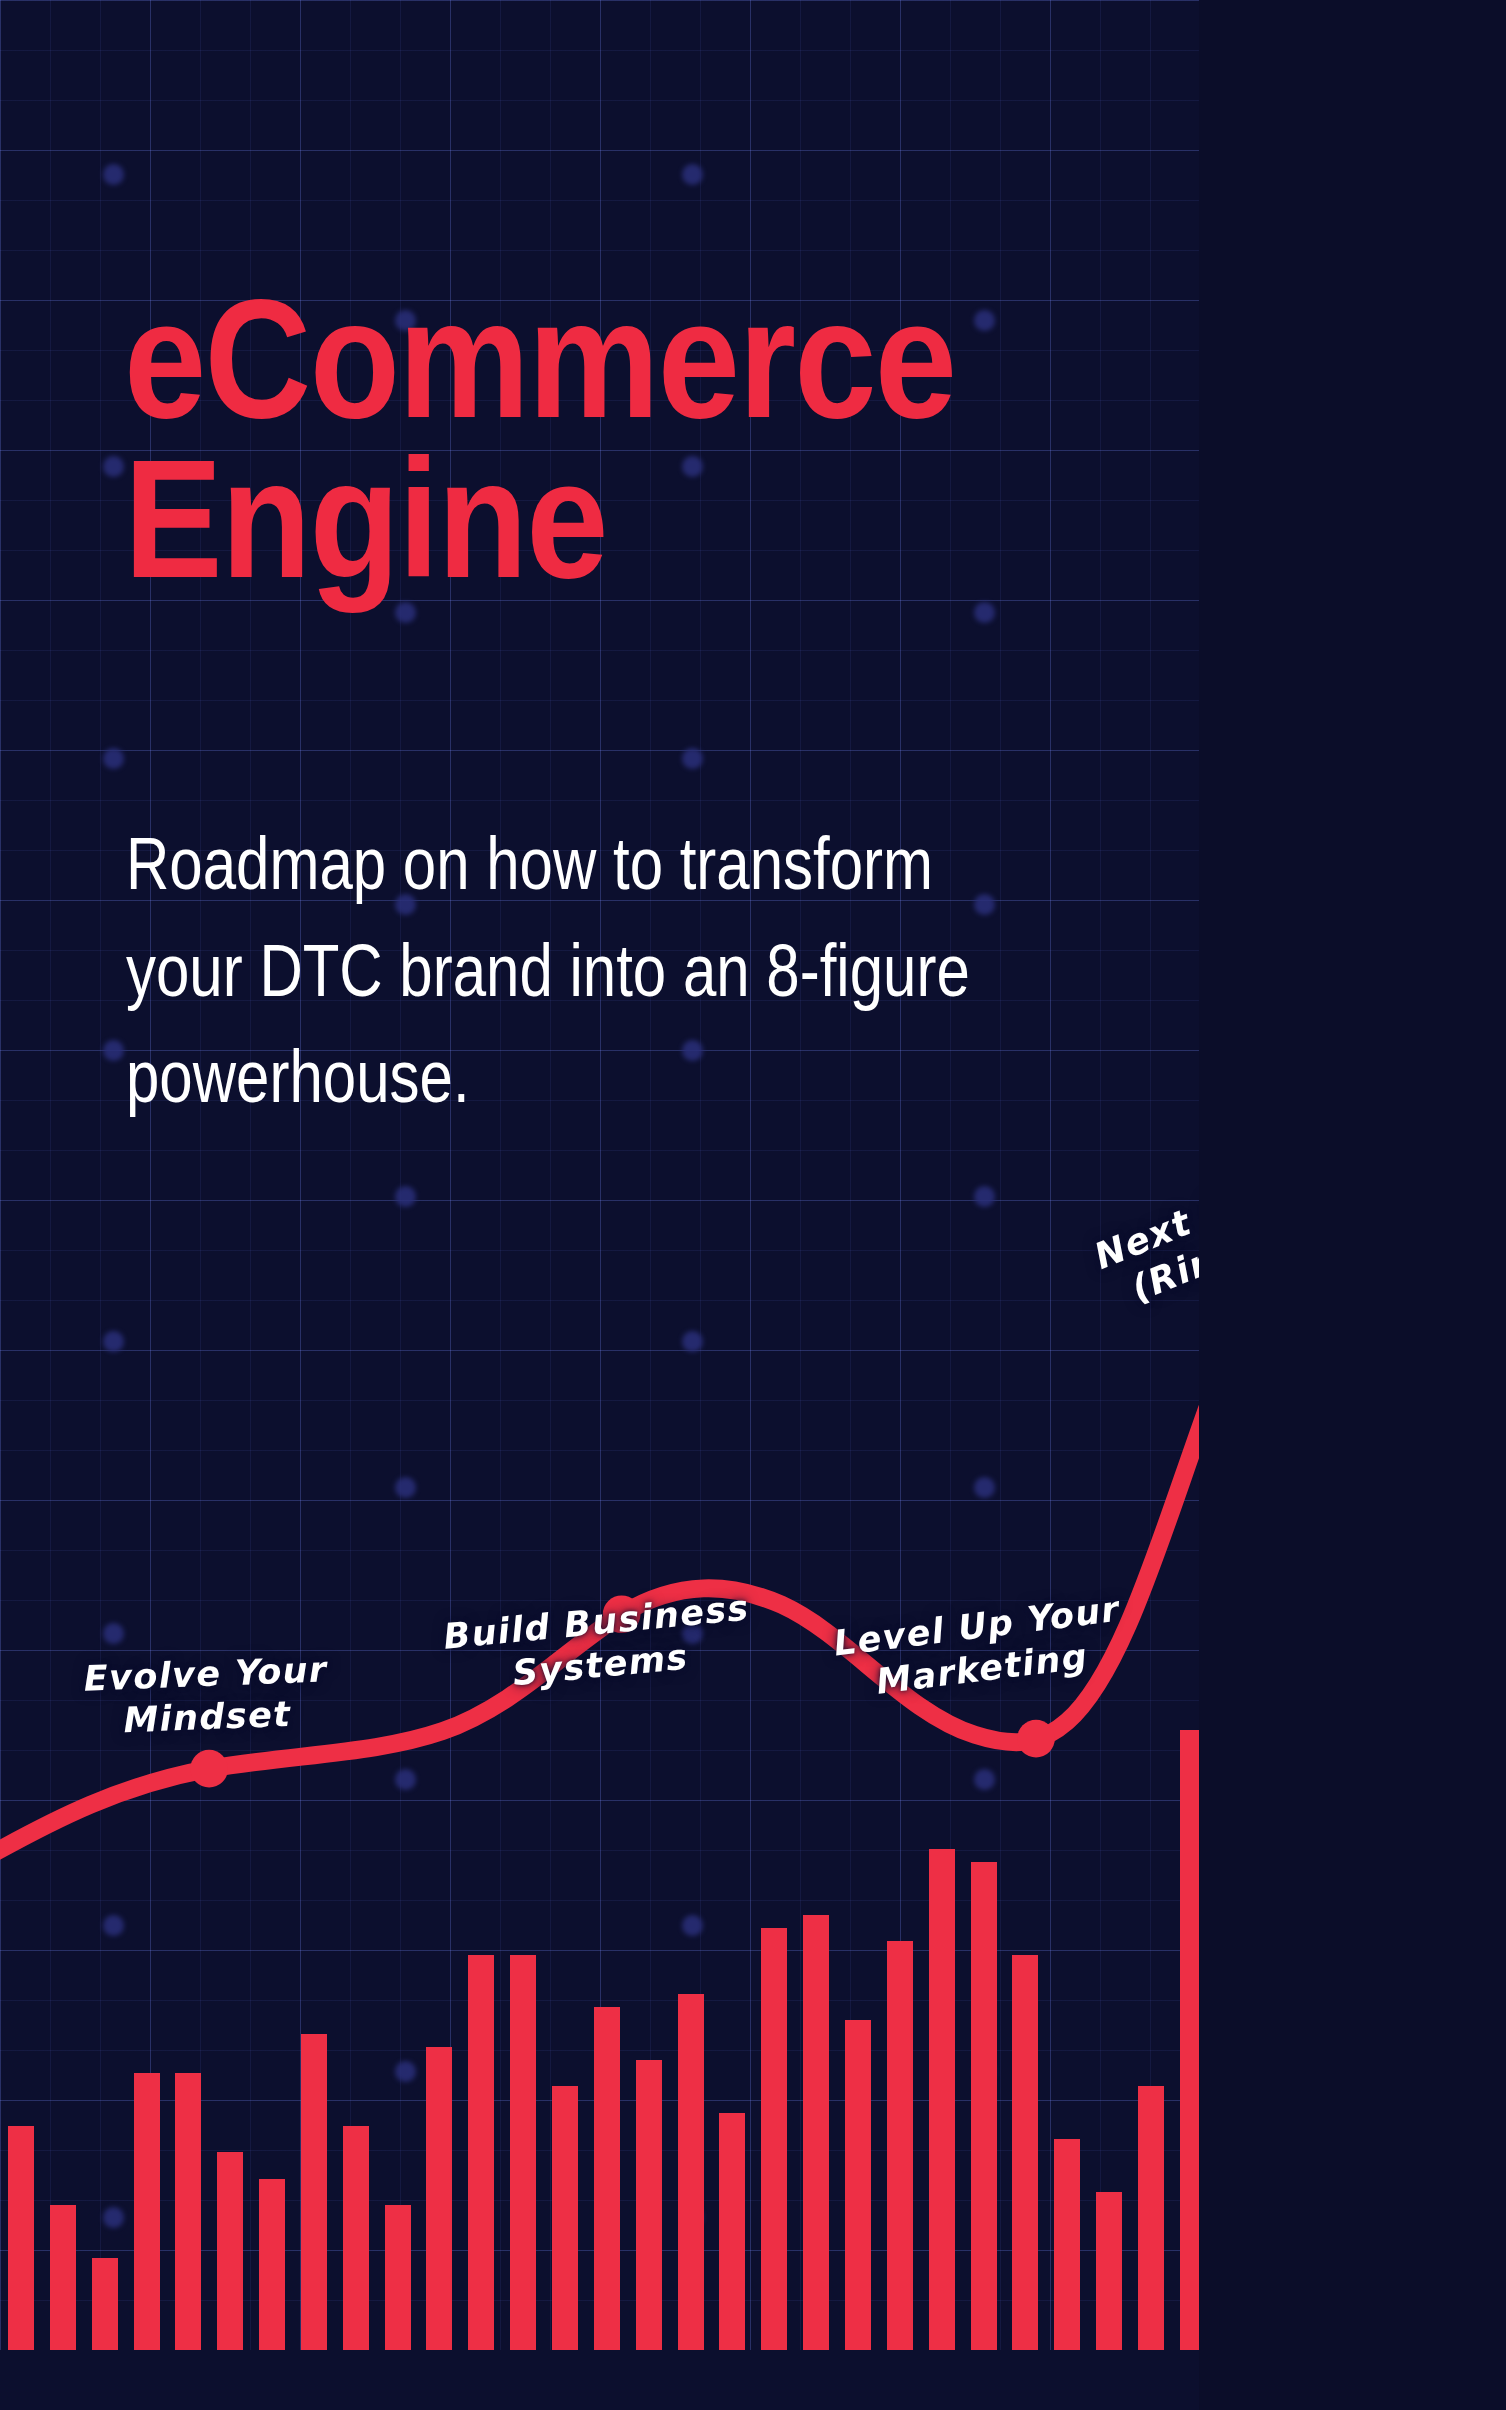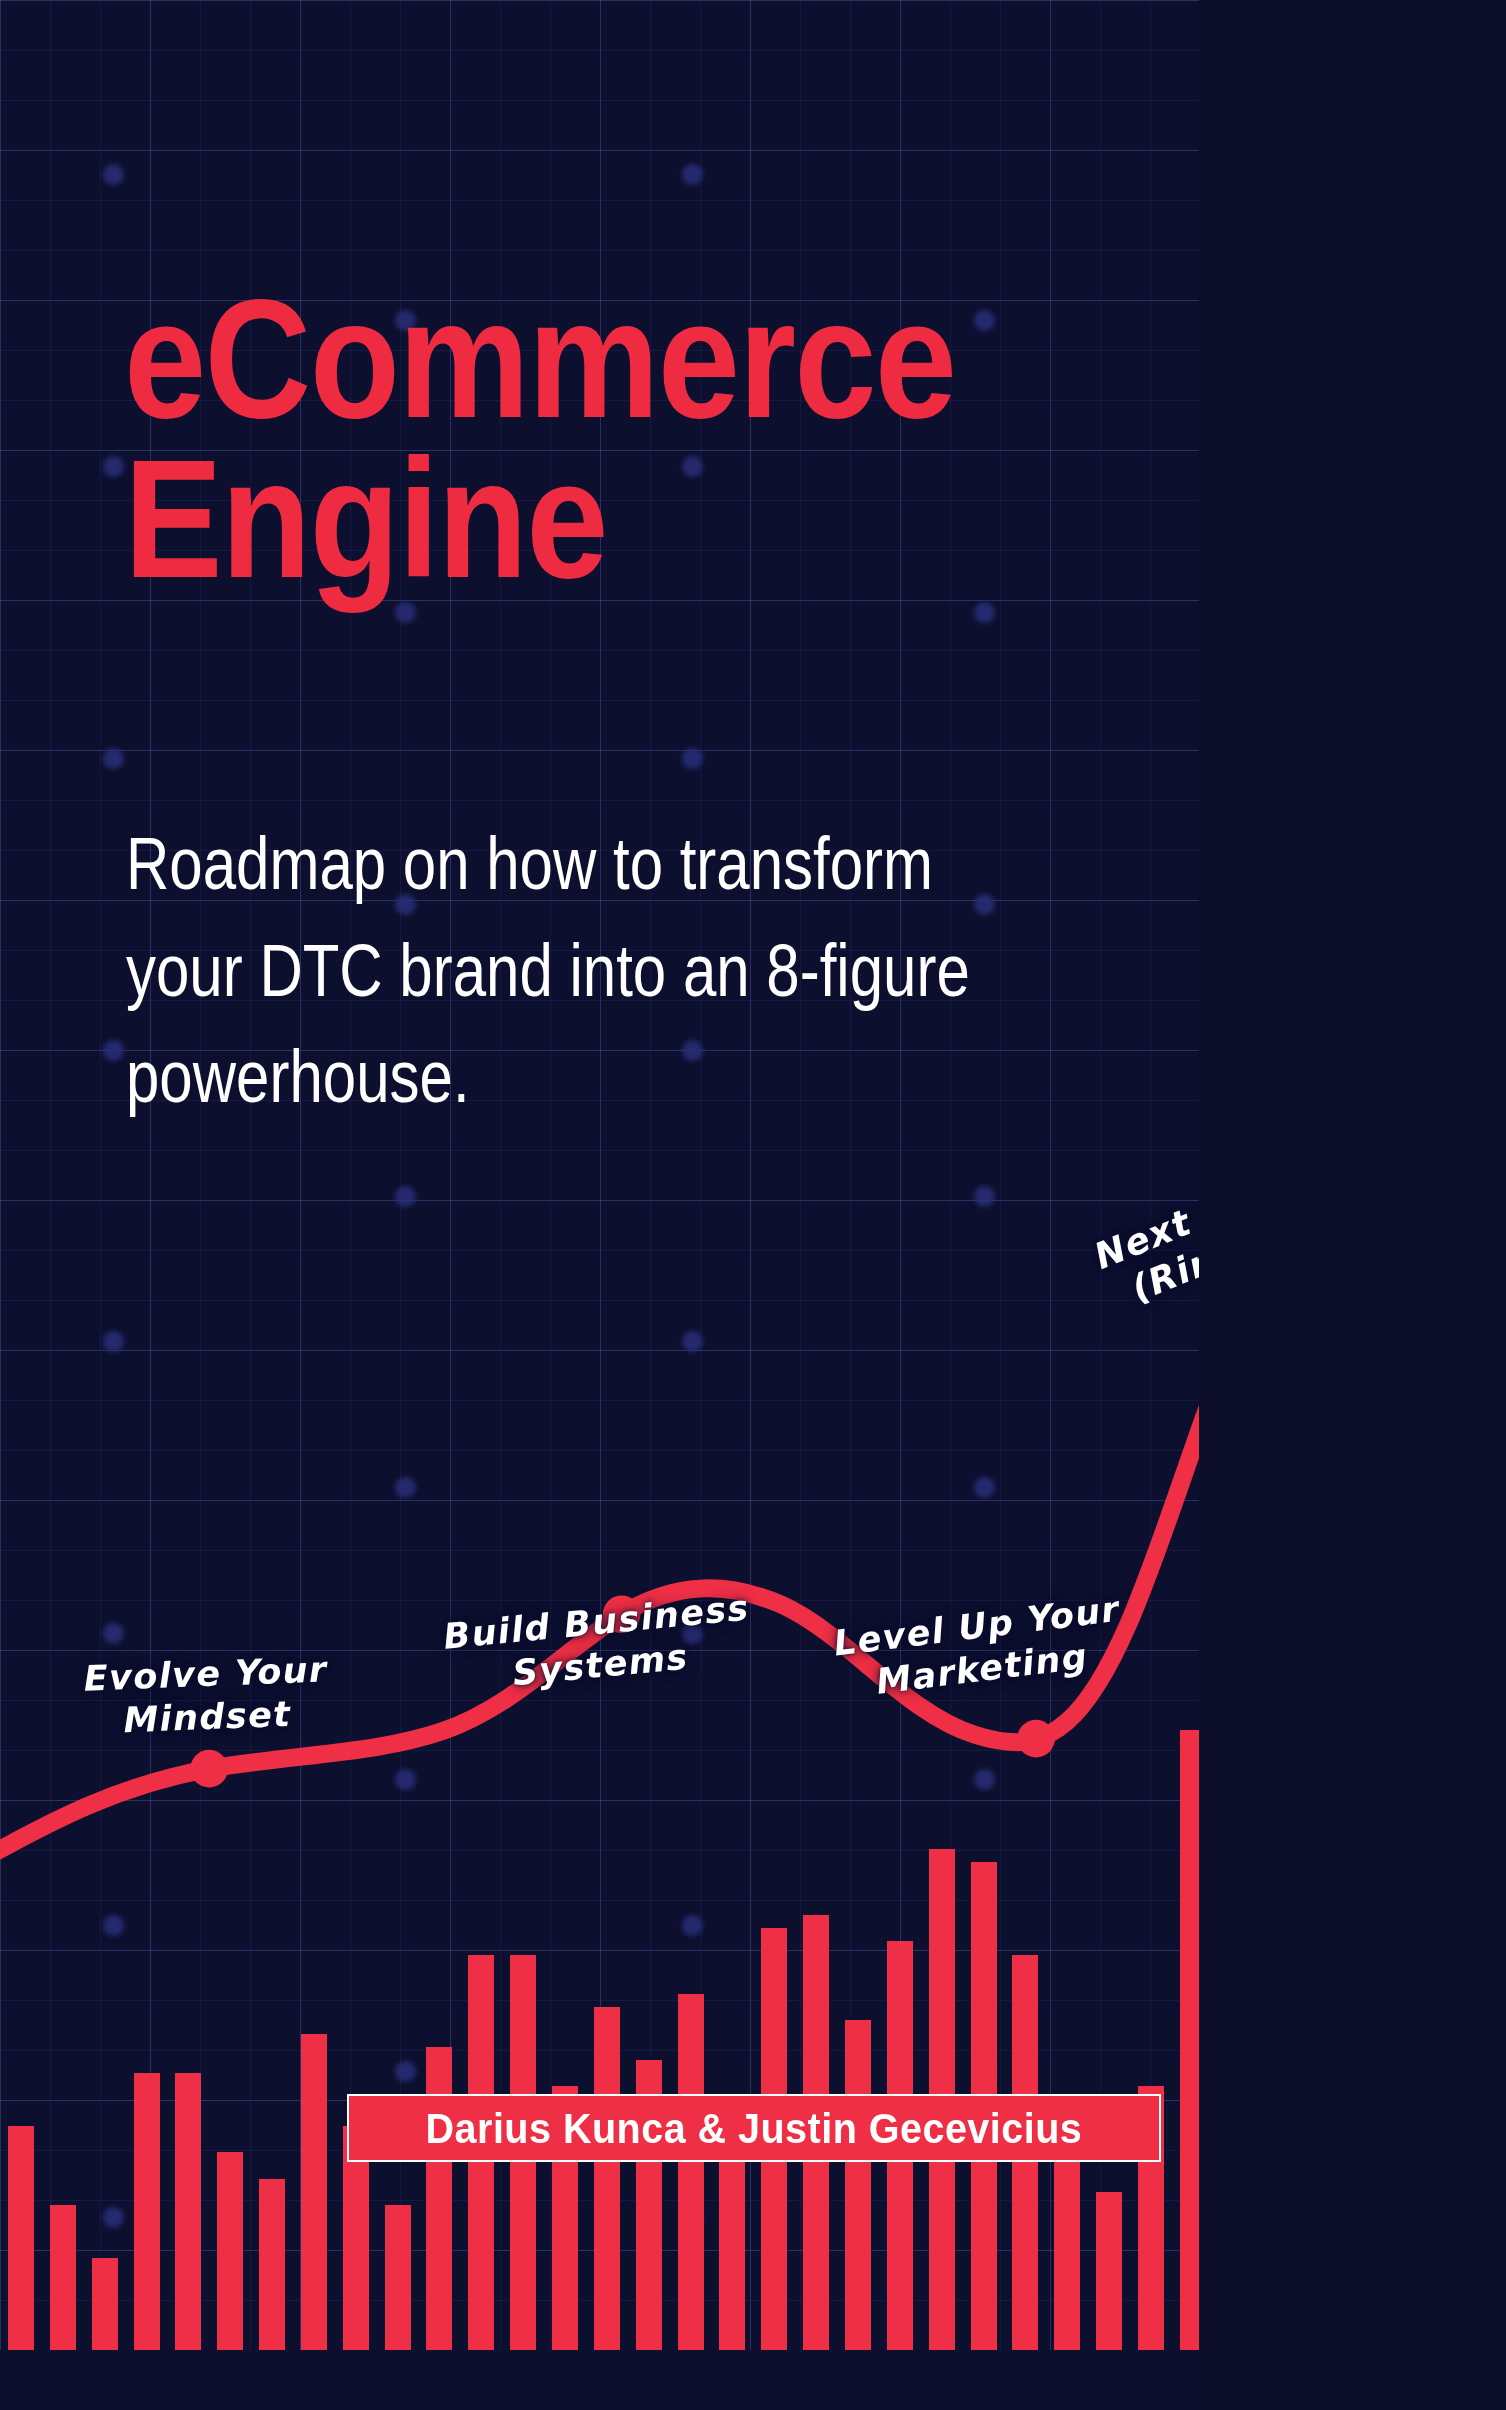--- a/index.html
+++ b/index.html
@@ -232,19 +232,16 @@
 
   <div class="anno" id="anno-mindset">Evolve Your
 Mindset</div>
   <div class="anno" id="anno-systems">Build Business
 Systems</div>
   <div class="anno" id="anno-marketing">Level Up Your
 Marketing</div>
   <div class="anno" id="anno-next">Next Growth Stage
 (Rinse &amp; Repeat)</div>
 
-  <div class="author-banner">
-    <span>Darius Kunca &amp; Justin Gecevicius</span>
-  </div>
 
   <div class="baseline-strip"></div>
 </div>
 
 
 </body></html>

